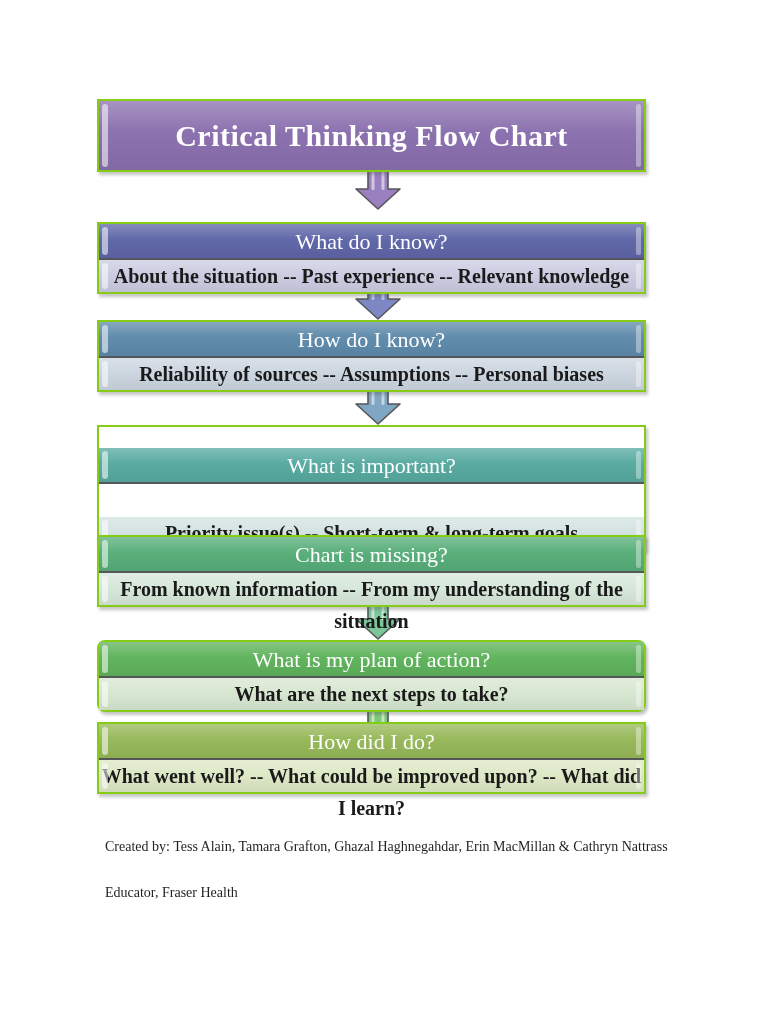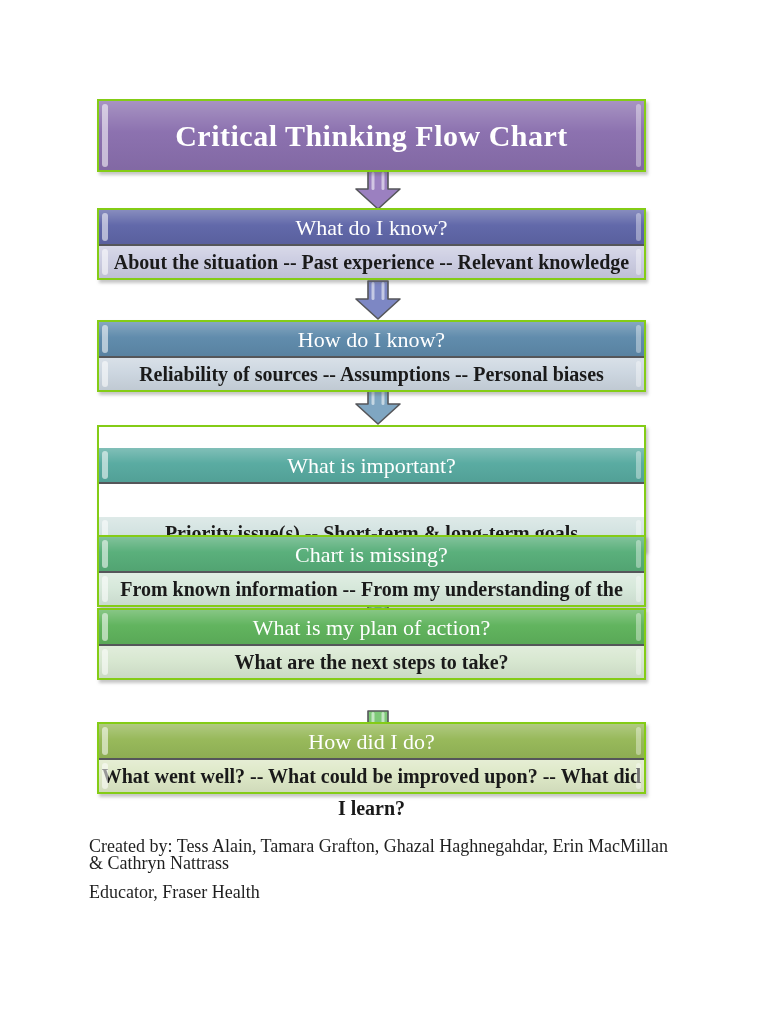--- a/index.html
+++ b/index.html
@@ -33,31 +33,31 @@
   }
   .stepbox .question{
     height:36px;line-height:35px;text-align:center;color:#ffffff;
     font-size:22px;border-bottom:2px solid #55565a;
   }
   .stepbox .details{
     height:32px;line-height:32px;text-align:center;color:#1a1a1a;
     font-size:20px;font-weight:bold;
   }
   
-  #step0{top:208px;} #step1{top:320px;} #step2{top:425px;}
-  #step3{top:535px;} #step4{top:608px;} #step5{top:722px;}
+  #step0{top:222px;} #step1{top:320px;} #step2{top:425px;}
+  #step3{top:535px;} #step4{top:640px;border-radius:8px;} #step5{top:722px;}
   
   .flow-arrow{position:absolute;left:352px;width:52px;height:40px;z-index:0;}
   #arrow0{top:170px;} #arrow1{top:280px;} #arrow2{top:385px;}
   #arrow3{top:495px;} #arrow4{top:600px;} #arrow5{top:710px;}
   .flowbox{z-index:1;}
   
   .credits{
-    position:absolute;left:89px;width:580px;color:#1f1f1f;
-    font-size:18px;line-height:17px;
+    position:absolute;left:105px;width:580px;color:#1f1f1f;
+    font-size:14px;line-height:17px;
   }
   #created-by{top:838px;}
   #consultation{top:884px;}
   .credits span{display:block;}
 </style>
 </head>
 <body>
 
 <div class="page">
 

